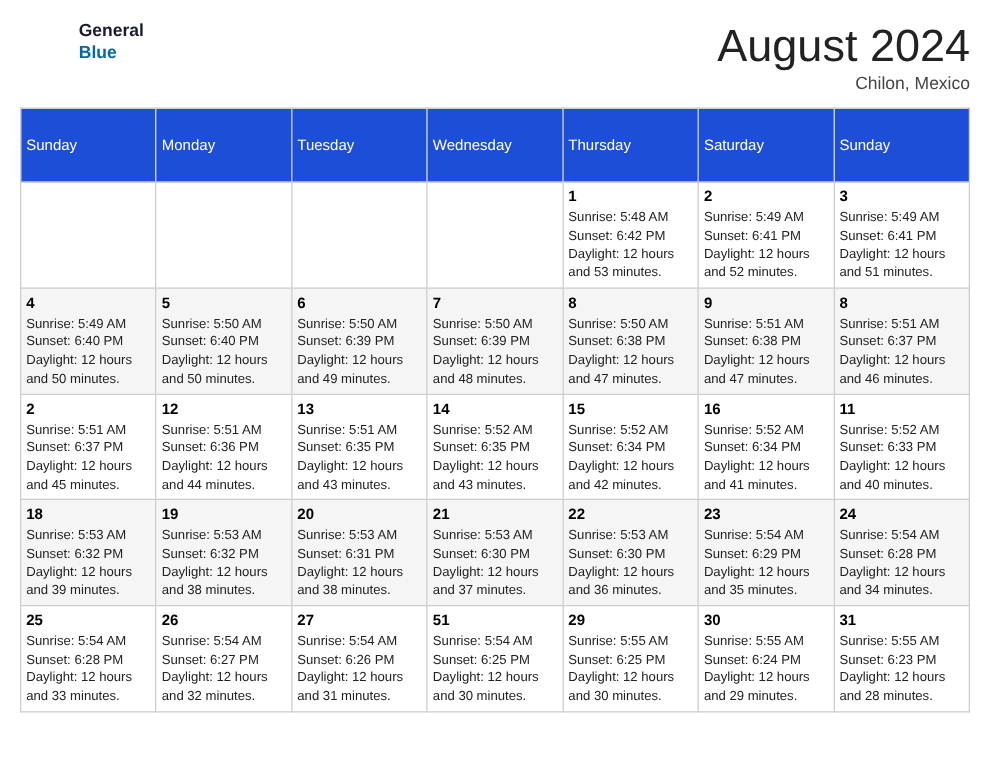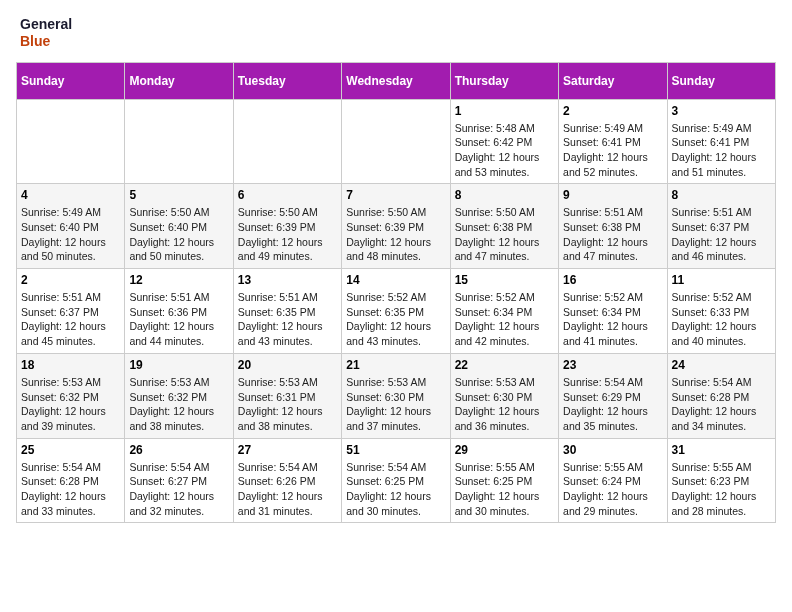--- a/index.html
+++ b/index.html
@@ -32,25 +32,25 @@
     .location {
       font-size: 14px;
       color: #444;
     }
     .calendar {
       width: 100%;
       border-collapse: collapse;
       font-size: 11px;
     }
     .calendar th {
-      background: #a21caf;
+      background: #1d4ed8;
       color: #fff;
-      padding: 11px 4px;
+      padding: 22px 4px;
       text-align: left;
-      font-weight: bold;
+      font-weight: normal;
       font-size: 12px;
       border: 1px solid #ccc;
     }
     .calendar td {
       border: 1px solid #ccc;
       vertical-align: top;
       padding: 4px;
       width: calc(100%/7);
       min-height: 80px;
       background: #fff;
@@ -74,23 +74,27 @@
     }
   </style>
 </head>
 <body>
 
 <div class="header">
   <div class="logo">
 
     <div style="display:flex;flex-direction:column;margin-left:4px;">
       <span style="font-size:14px;font-weight:bold;color:#1a1a2e;line-height:1.2;">
-        <span style="color:#1a1a2e;">General</span><br><span style="color:#c2410c;">Blue</span>
+        <span style="color:#1a1a2e;">General</span><br><span style="color:#0369a1;">Blue</span>
       </span>
     </div>
+  </div>
+  <div class="title-block">
+    <div class="month-title">August 2024</div>
+    <div class="location">Chilon, Mexico</div>
   </div>
 </div>
 
 <table class="calendar">
   <thead>
     <tr>
     <th>Sunday</th>
         <th>Monday</th>
         <th>Tuesday</th>
         <th>Wednesday</th>
@@ -239,14 +243,15 @@
         </td>
       </tr>
     </tbody>
 </table>
 
 <style>
   .header .logo {
     display: flex;
     flex-direction: row;
     align-items: center;
+    margin-left: 43px;
   }
 </style>
 
 </body></html>

